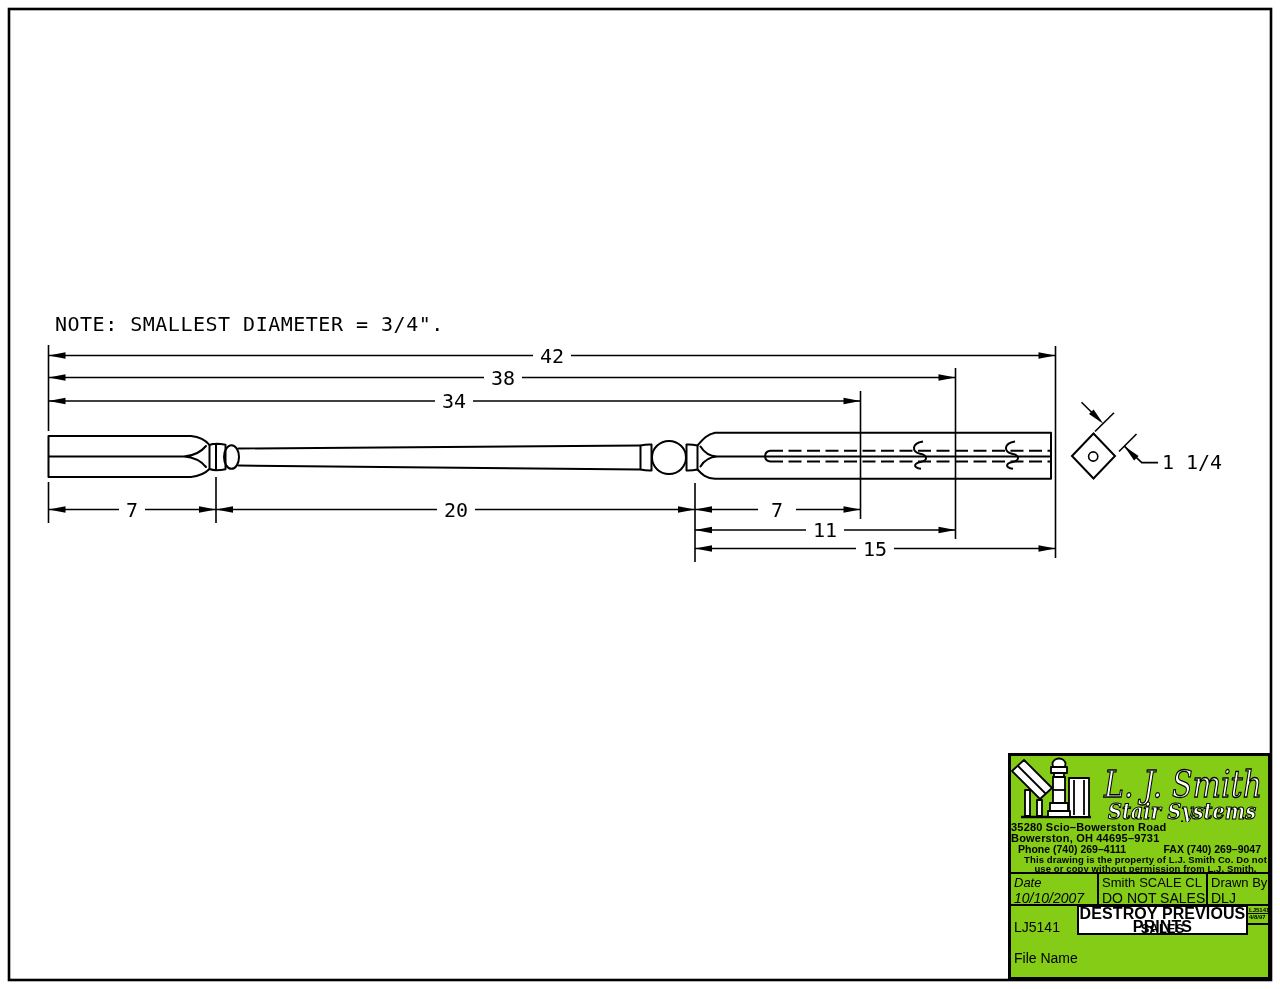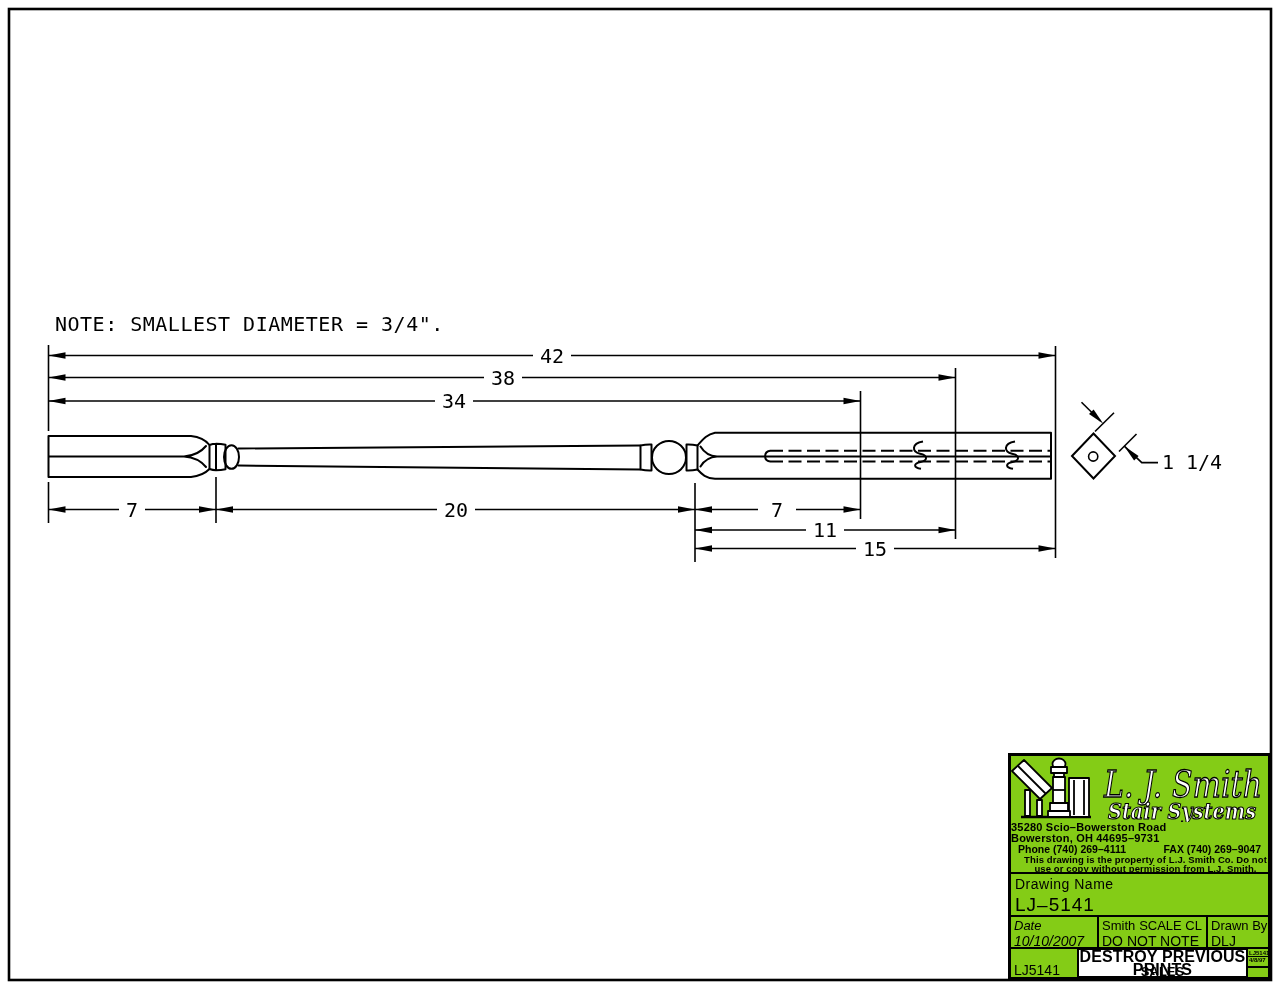--- a/index.html
+++ b/index.html
@@ -197,36 +197,32 @@
     <div class="addr">35280 Scio–Bowerston Road</div>
     <div class="addr">Bowerston, OH 44695–9731</div>
     <div class="phoneline">
       <span>Phone (740) 269–4111</span>
       <span>FAX (740) 269–9047</span>
     </div>
     <div class="notice">This drawing is the property of L.J. Smith Co. Do not</div>
     <div class="notice">use or copy without permission from L.J. Smith.</div>
   </div>
 
-  <div class="cell tb-name">
-    <div class="lbl">Drawing Name</div>
-    <div class="val">LJ–5141</div>
-  </div>
 
   <div class="cell tb-meta">
     <div class="col c-date">
       <div class="mlbl">Date</div>
       <div class="mval">10/10/2007</div>
     </div>
     <div class="col c-scale">
       <div class="scale-top">
         <span>Smith</span>
         <span>SCALE CL</span>
       </div>
-      <div class="mval">DO NOT NOTE</div>
+      <div class="mval">DO NOT SALES</div>
     </div>
     <div class="col c-drawn">
       <div class="mlbl">Drawn By</div>
       <div class="mval">DLJ</div>
     </div>
   </div>
 
   <div class="cell tb-bottom">
     <div class="fn-lbl">File Name</div>
     <div class="fn-val">LJ5141</div>

